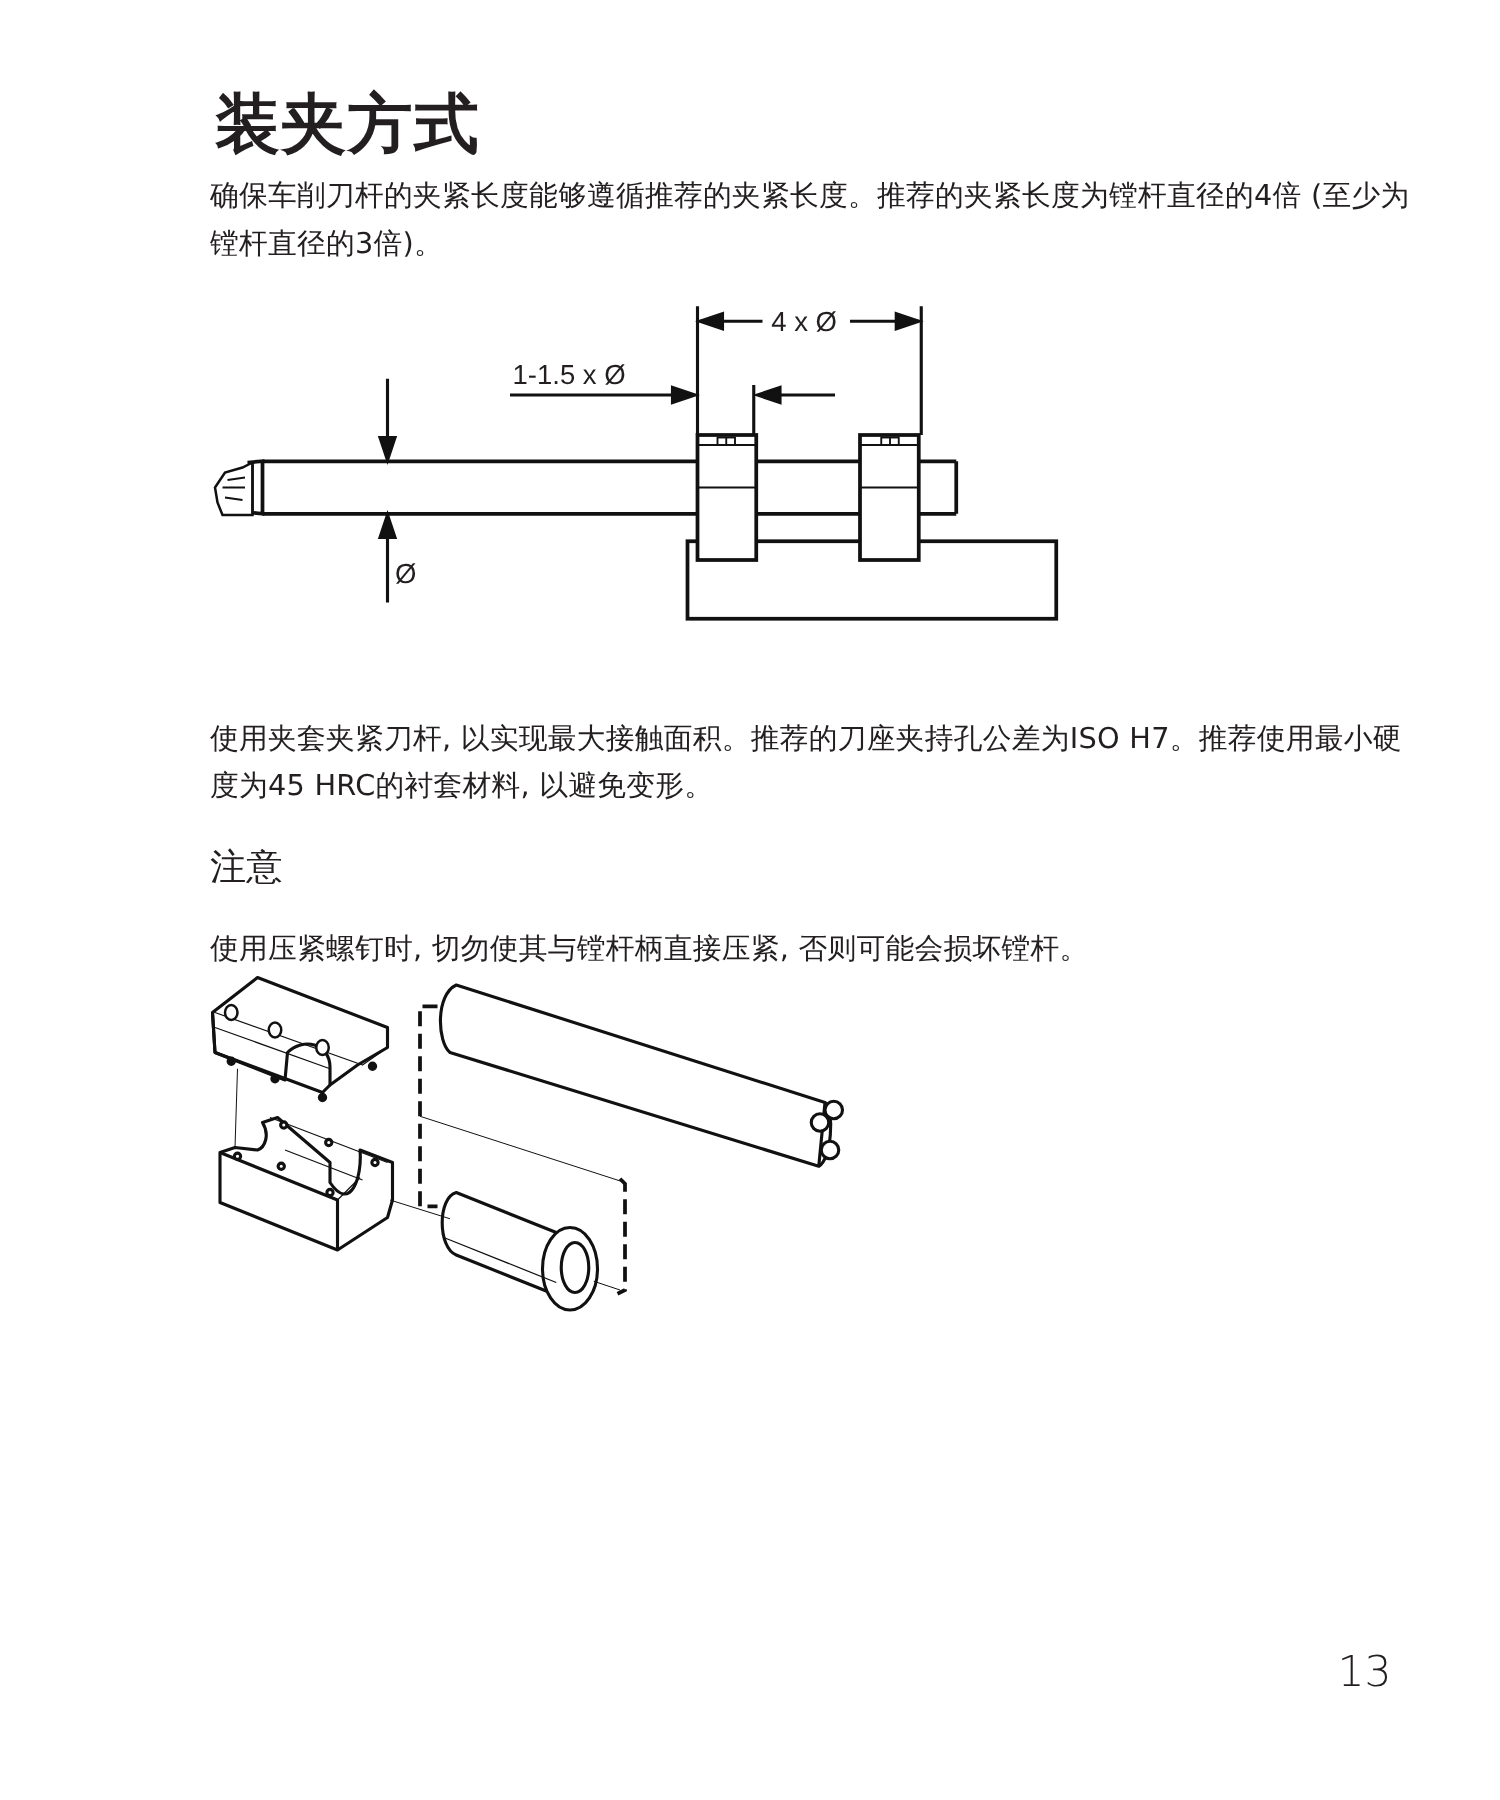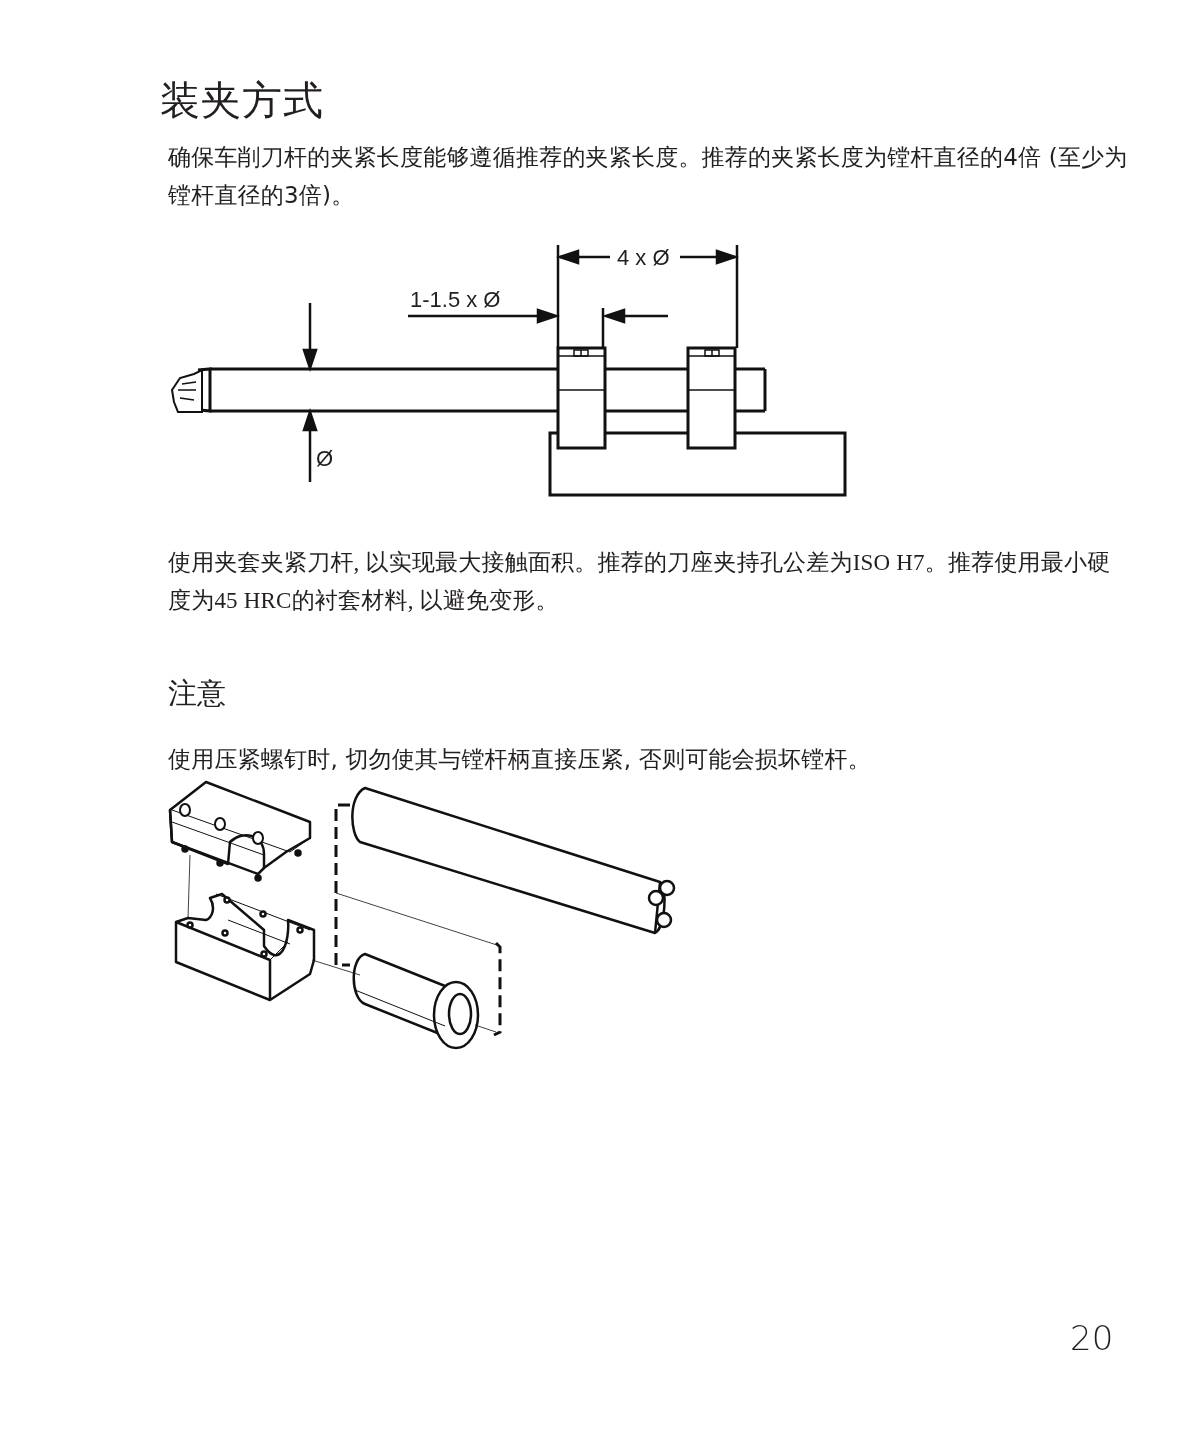--- a/index.html
+++ b/index.html
@@ -1,22 +1,22 @@
 <!DOCTYPE html>
 <html><head>
   <meta charset="utf-8">
   <style>
     html, body { margin: 0; padding: 0; background: #ffffff; }
     body { width: 1200px; height: 1440px; position: relative; overflow: hidden;
            font-family: "DejaVu Sans", "Liberation Sans", sans-serif; color: #231f20; }
     .abs { position: absolute; }
-    .title { left: 160px; top: 72px; font-size: 40px; font-weight: 400; letter-spacing: 1px; line-height: 56px; }
+    .title { left: 172px; top: 72px; font-size: 52px; font-weight: 700; letter-spacing: 1px; line-height: 56px; }
     .para { left: 168px; width: 960px; font-size: 23px; line-height: 38px; letter-spacing: 0.2px; }
     .p1 { top: 138px; }
-    .p2 { top: 544px; font-family: Liberation Serif, serif; }
+    .p2 { top: 572px; }
     .note-heading { left: 168px; top: 673px; font-size: 29px; line-height: 40px; text-align: right; }
     .p3 { top: 708px; margin-top: 32px; }
     .fig1 { left: 160px; top: 240px; width: 700px; height: 270px; }
     .fig2 { left: 160px; top: 770px; width: 720px; height: 300px; }
     .page-number { left: 1070px; top: 1318px; font-size: 34px; font-weight: 300; line-height: 40px; }
     svg text { font-family: "Liberation Sans", "DejaVu Sans", sans-serif; }
   </style>
 </head>
 <body>
 
@@ -143,13 +143,13 @@
     <path d="M336 173 L340 177 L340 262 L334 265"></path>
   </g>
   <g fill="none" stroke="#111" stroke-width="0.8">
     <line x1="30" y1="85" x2="28" y2="148"></line>
     <line x1="176" y1="123" x2="340" y2="176"></line>
     <line x1="152" y1="190" x2="200" y2="205"></line>
     <line x1="315" y1="255" x2="336" y2="262"></line>
   </g>
 </svg>
 
-<div class="abs page-number">20</div>
+<div class="abs page-number">13</div>
 
 </body></html>

